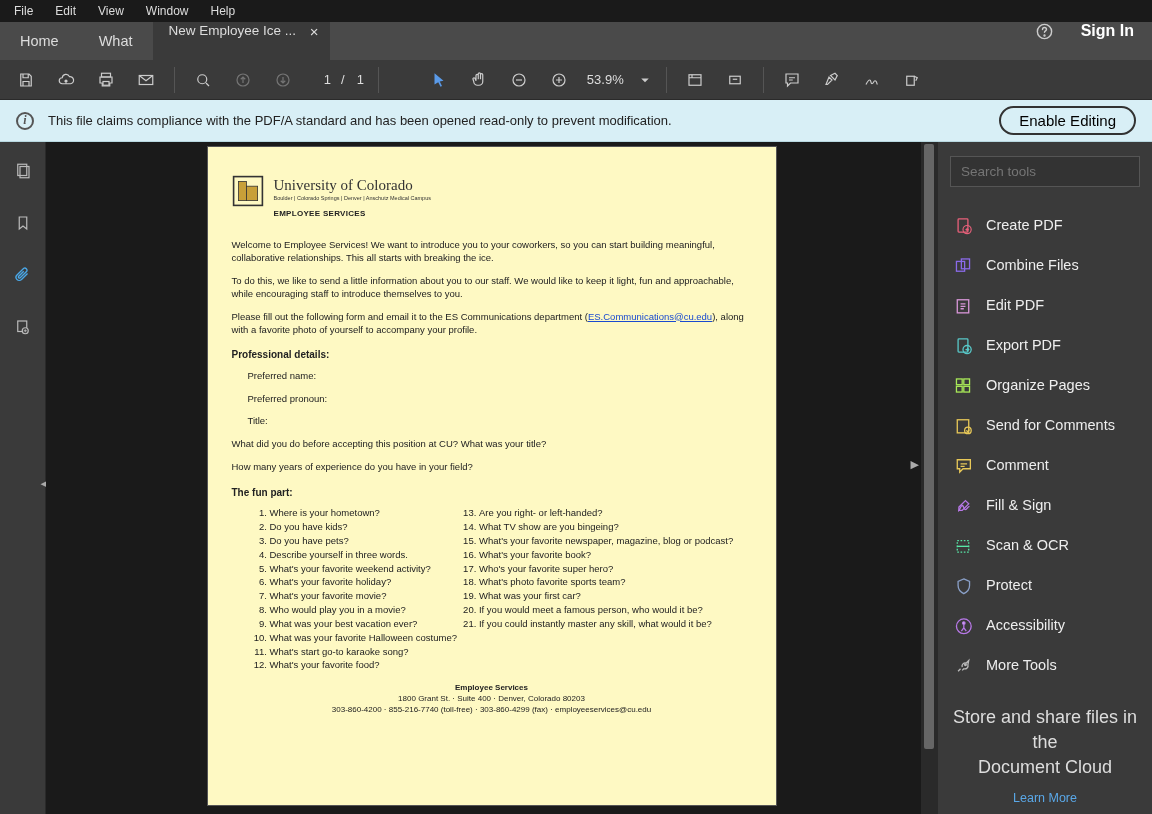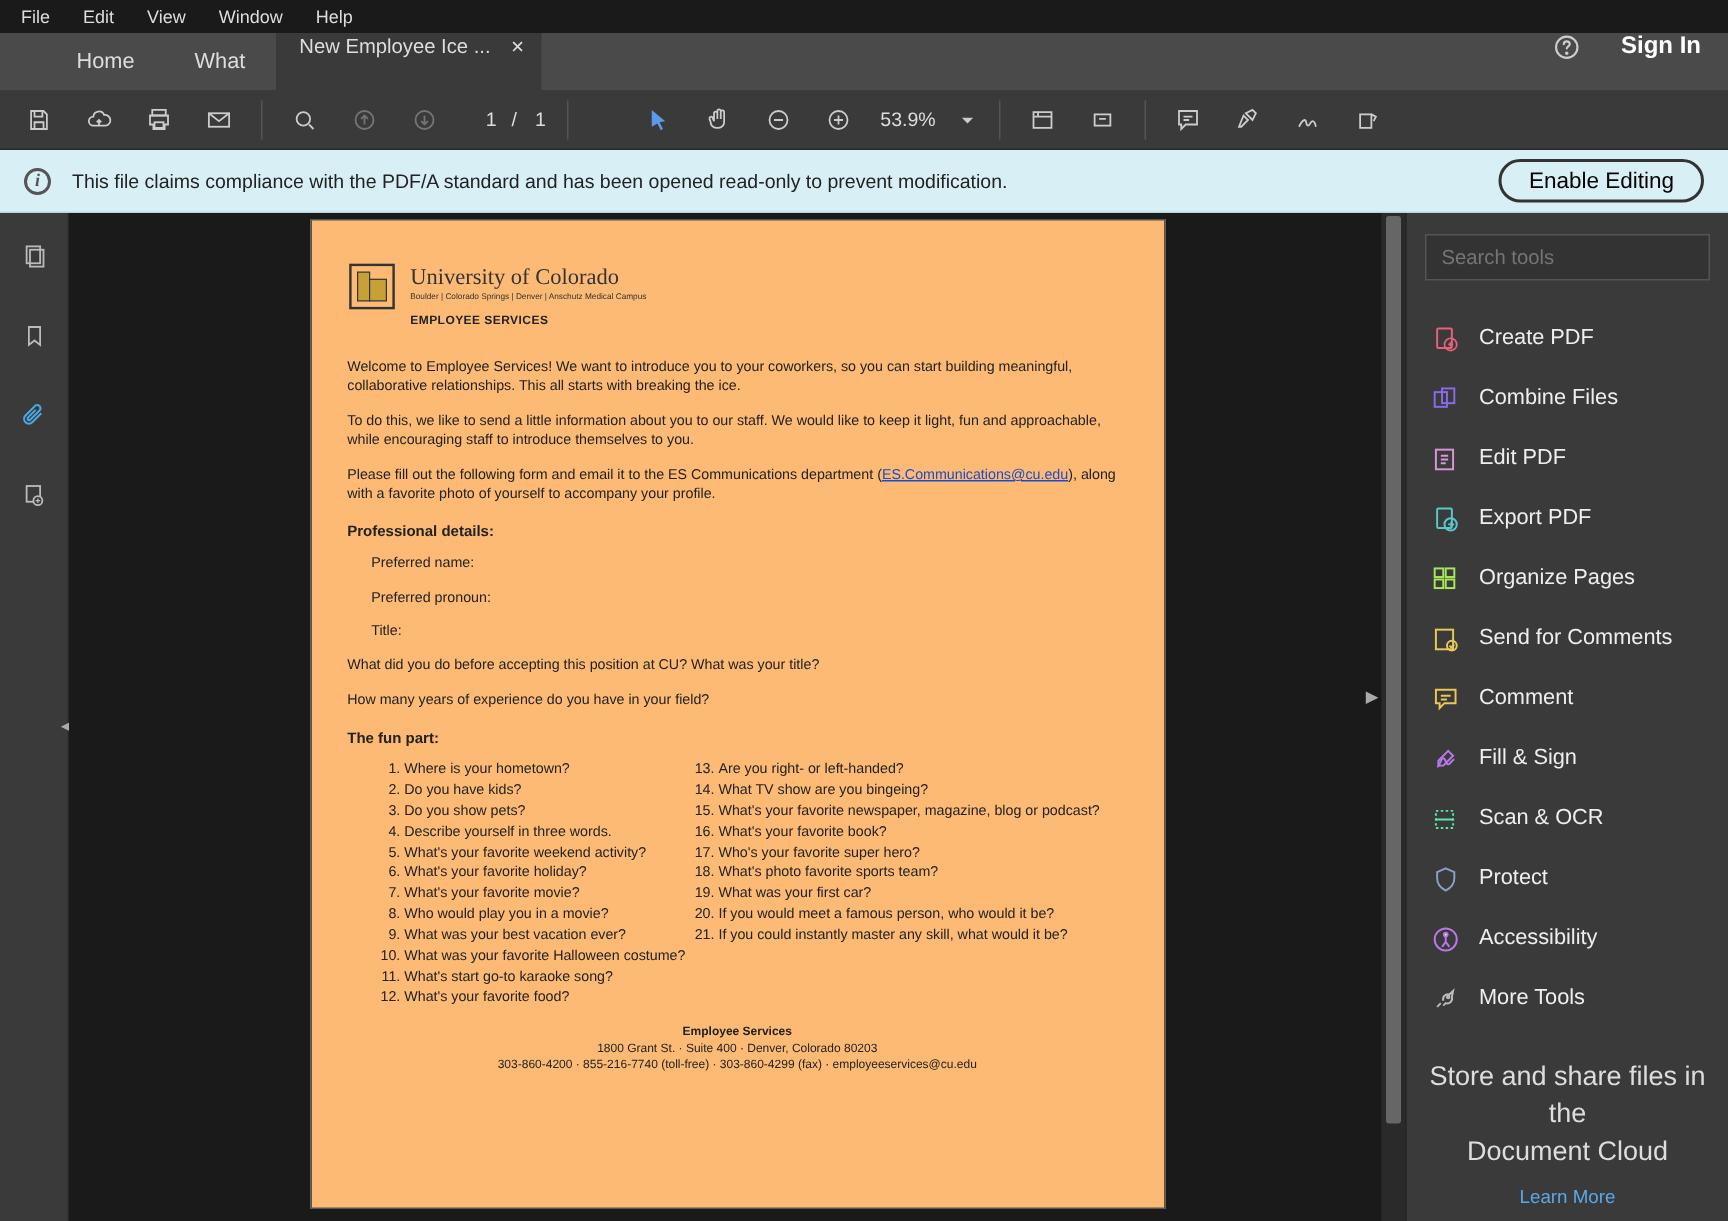--- a/index.html
+++ b/index.html
@@ -3,21 +3,21 @@
 <meta charset="utf-8">
 <style>
 * { margin: 0; padding: 0; box-sizing: border-box; font-family: "Segoe UI", Arial, sans-serif; }
 body { background: #3a3a3a; width: 1152px; height: 814px; overflow: hidden; color: #e0e0e0; }
 
 
 .menubar { background: #1a1a1a; height: 22px; display: flex; align-items: center; padding: 0 4px; gap: 2px; }
 .menubar span { padding: 2px 10px; font-size: 12px; color: #ddd; cursor: pointer; }
 
 
-.tabbar { background: #4a4a4a; height: 38px; display: flex; align-items: center; position: relative; padding-left: 31px; }
+.tabbar { background: #4a4a4a; height: 38px; display: flex; align-items: center; position: relative; }
 .home-tab, .tools-tab { padding: 0 20px; font-size: 14.5px; color: #ddd; height: 100%; display: flex; align-items: center; cursor: pointer; }
 .doc-tab { background: #3a3a3a; border-top: 1px solid #3a3a3a; height: 100%; display: flex; align-items: flex-start; padding: 0 8px 0 16px; font-size: 13.5px; color: #ddd; cursor: pointer; }
 .tab-close { margin-left: 10px; font-size: 15px; color: #ddd; cursor: pointer; width: 16px; height: 16px; display: flex; align-items: center; justify-content: center; }
 .tabbar .right { position: absolute; right: 0; display: flex; align-items: flex-start; height: 100%; }
 .help-icon { width: 36px; display: flex; justify-content: center; font-size: 17px; }
 .signin { padding: 0 18px; font-size: 16px; font-weight: 600; color: #fff; cursor: pointer; }
 
 
 .toolbar { background: #3a3a3a; height: 40px; display: flex; align-items: center; padding: 0 10px; gap: 8px; border-bottom: 1px solid #2a2a2a; }
 .tb-btn { width: 32px; height: 32px; display: flex; align-items: center; justify-content: center; cursor: pointer; color: #ccc; }
@@ -39,21 +39,21 @@
 .leftbar { width: 46px; background: #3a3a3a; border-right: 1px solid #2a2a2a; display: flex; flex-direction: column; align-items: center; padding-top: 20px; gap: 30px; position: relative; }
 .leftbar .nav-icon { color: #bbb; cursor: pointer; }
 .leftbar .nav-icon.active { color: #4aa8e8; }
 .collapse-arrow-l { position: absolute; top: 335px; right: -4px; font-size: 11px; color: #aaa; cursor: pointer; }
 
 .docview { flex: 1; background: #1a1a1a; display: flex; justify-content: center; overflow: hidden; padding-top: 4px; position: relative; }
 .scrollbar-v { position: absolute; right: 0; top: 0; width: 16px; height: 100%; background: #2a2a2a; }
 .scrollbar-thumb { background: #666; width: 10px; margin: 2px auto; height: 90%; border-radius: 2px; }
 .collapse-arrow-r { position: absolute; right: 18px; top: 316px; font-size: 11px; color: #aaa; cursor: pointer; z-index: 5; }
 
-.page { width: 570px; background: #fdba74; border: 1px solid #555; padding: 28px 24px 18px; color: #222; font-size: 10px; line-height: 1.35; height: 660px; }
+.page { width: 570px; background: #fef9c3; border: 1px solid #555; padding: 28px 24px 18px; color: #222; font-size: 10px; line-height: 1.35; height: 660px; }
 .page .logo-row { display: flex; align-items: flex-start; gap: 10px; margin-bottom: 20px; }
 .cu-logo { width: 32px; height: 32px; }
 .uni-title { font-size: 15px; font-family: Georgia, serif; color: #333; }
 .uni-sub { font-size: 5.5px; color: #333; }
 .emp-sv { font-size: 8px; font-weight: bold; letter-spacing: 0.3px; margin-top: 6px; }
 .page h1 { text-align: center; font-size: 15px; font-weight: bold; margin-bottom: 14px; }
 .page p { margin-bottom: 10px; font-size: 9.5px; }
 .page a { color: #1a4bd0; text-decoration: underline; }
 .page .sect-h { font-weight: bold; font-size: 10px; margin: 12px 0 8px; }
 .page .indent { padding-left: 16px; margin-bottom: 10px; font-size: 9.5px; }
@@ -269,21 +269,21 @@
       <div class="indent">Preferred name:</div>
       <div class="indent">Preferred pronoun:</div>
       <div class="indent">Title:</div>
       <p>What did you do before accepting this position at CU? What was your title?</p>
       <p>How many years of experience do you have in your field?</p>
       <div class="sect-h">The fun part:</div>
       <div class="qcols">
         <ol id="qleft">
             <li>Where is your hometown?</li>
             <li>Do you have kids?</li>
-            <li>Do you show pets?</li>
+            <li>Do you have pets?</li>
             <li>Describe yourself in three words.</li>
             <li>What's your favorite weekend activity?</li>
             <li>What's your favorite holiday?</li>
             <li>What's your favorite movie?</li>
             <li>Who would play you in a movie?</li>
             <li>What was your best vacation ever?</li>
             <li>What was your favorite Halloween costume?</li>
             <li>What's start go-to karaoke song?</li>
             <li>What's your favorite food?</li>
           </ol>

